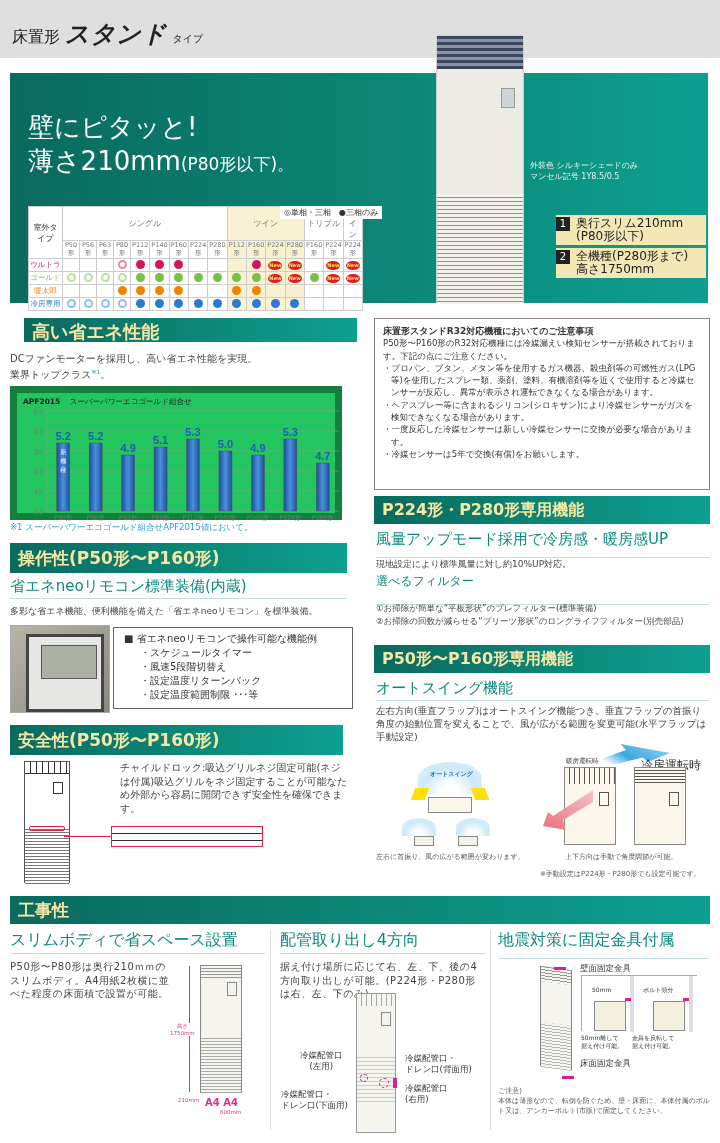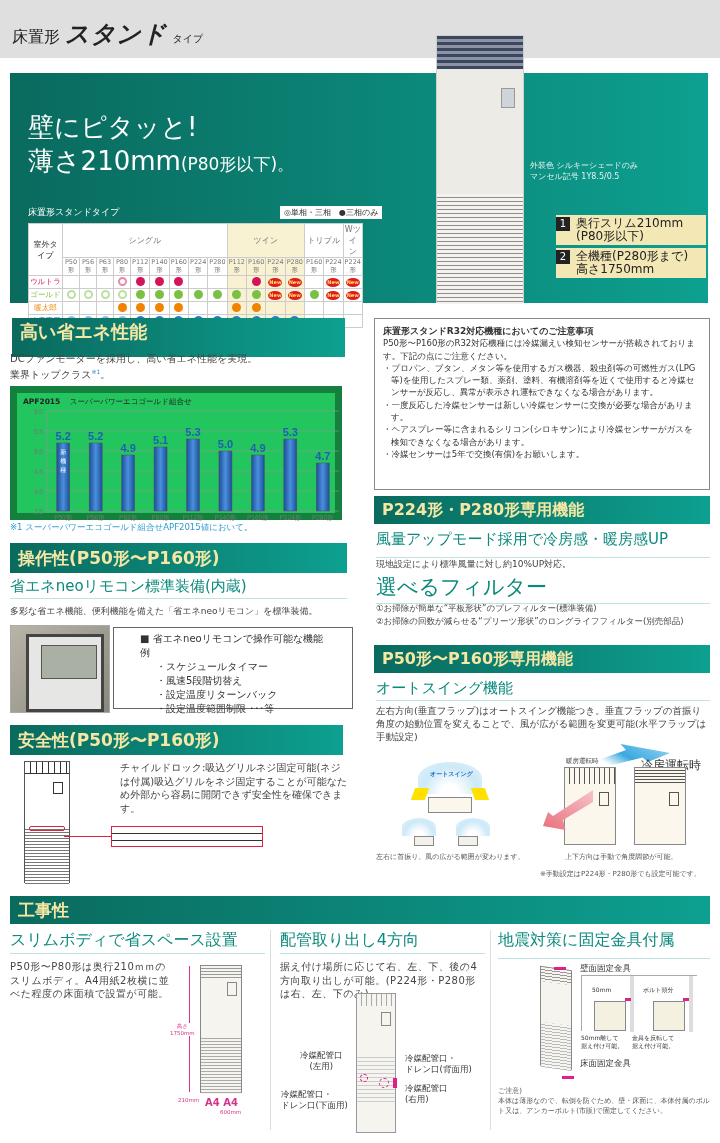--- a/index.html
+++ b/index.html
@@ -34,21 +34,21 @@
 .sec{background:linear-gradient(90deg,#0a6a5e,#0da090);color:#f6e7a4;font-weight:bold;padding-left:8px}
 .sub{color:#0b8a7c;border-bottom:1px solid #bfe3de}
 .txt{font-size:10px;line-height:13px;color:#444}
 .chartbox{left:10px;top:386px;width:332px;height:134px;border:7px solid #15803d;background:#22c55e}
 .caution{left:374px;top:318px;width:336px;height:172px;border:1px solid #888;padding:6px 8px;font-size:8.5px;line-height:12.3px;color:#333}
 .caution b{font-size:9px}
 .caution .li{padding-left:8px;text-indent:-8px}
 .remote{left:10px;top:625px;width:100px;height:88px;background:linear-gradient(135deg,#b8b4a8,#8a877e);border:1px solid #aaa}
 .remote .body{position:absolute;left:15px;top:8px;width:78px;height:78px;background:#e6e6e4;border:3px solid #444}
 .remote .lcd{position:absolute;left:12px;top:8px;width:56px;height:34px;background:#aab0a4;border:1px solid #555}
-.flist{left:113px;top:627px;width:240px;height:82px;border:1px solid #666;padding:4px 26px;font-size:10px;line-height:14px}
+.flist{left:113px;top:627px;width:240px;height:82px;border:1px solid #666;padding:4px 10px;font-size:10px;line-height:14px}
 .gray-unit{background:#f2f1ec;border:1px solid #888}
 .swing-fan{border-radius:50% 50% 0 0;background:radial-gradient(circle at 50% 100%,#fff 0 20%,#cde9f7 60%,#e4f3fb 100%)}
 </style>
 </head>
 <body>
 
 <div class="abs topbar">
   <div class="t1">
     <span>床置形</span>
     <span class="t2">スタンド</span>
@@ -75,21 +75,20 @@
   <div>奥行スリム210mm</div>
   <div>(P80形以下)</div>
 </div>
 <div class="abs tag" style="top:248px">
   <span class="n">2</span>
   <div>全機種(P280形まで)</div>
   <div>高さ1750mm</div>
 </div>
 
 <div class="abs lineup">
-  <div class="lt">床置形スタンドタイプ</div>
   <div class="leg">◎単相・三相　●三相のみ</div>
   <table class="lu" id="lu">
       <tbody>
         <tr>
           <th rowspan="2" class="grp" style="width:34px;color:#333">室外タイプ</th>
           <th colspan="9" class="grp">シングル</th>
           <th colspan="4" class="grp tw">ツイン</th>
           <th colspan="2" class="grp">トリプル</th>
           <th colspan="1" class="grp">Wツイン</th>
         </tr>
@@ -185,21 +184,21 @@
           <td class="tw"><span class="dot" style="background:#2a7bd1"></span></td>
           <td class=""></td>
           <td class=""></td>
           <td class=""></td>
         </tr>
       </tbody>
     </table>
   <div class="foot">ウルトラ:ウルトラパワーエコ　ゴールド:スーパーパワーエコゴールド　暖太郎:[寒冷地用]スーパーパワーエコ暖太郎</div>
 </div>
 
-<div class="abs sec" style="left:12px;top:318px;width:333px;height:39px;font-size:18px;line-height:28px">高い省エネ性能</div>
+<div class="abs sec" style="left:24px;top:318px;width:333px;height:24px;font-size:18px;line-height:28px">高い省エネ性能</div>
 <div class="abs txt" style="left:10px;top:352px;width:340px">
   <div>DCファンモーターを採用し、高い省エネ性能を実現。</div>
   <div><span>業界トップクラス</span><sup style="font-size:6px;color:#2a8ad0">※1</sup><span>。</span></div>
 </div>
 <div class="abs chartbox">
   <div style="position:absolute;left:6px;top:4px;font-size:7.5px;color:#222"><b>APF2015</b>&nbsp;&nbsp;&nbsp;&nbsp;<span>スーパーパワーエコゴールド組合せ</span></div>
   <svg id="chart" width="332" height="134" style="position:absolute;left:0;top:0">
       <line x1="30" x2="322" y1="18" y2="18" stroke="#999" stroke-width="0.6"></line>
       <text x="26" y="20.5" font-size="6.5" fill="#777" text-anchor="end" font-family="Liberation Sans, sans-serif">6.0</text>
       <line x1="30" x2="322" y1="38" y2="38" stroke="#999" stroke-width="0.6"></line>
@@ -251,29 +250,29 @@
       <text x="305.77777777777777" y="67" font-size="11" font-weight="bold" fill="#1f5fb0" text-anchor="middle" font-family="Liberation Sans, sans-serif">4.7</text>
       <text x="305.77777777777777" y="127" font-size="6.5" fill="#777" text-anchor="middle" font-family="Liberation Sans, sans-serif">P280形</text>
     </svg>
 </div>
 <div class="abs" style="left:10px;top:522px;font-size:8.5px;color:#2a9ad0">※1 スーパーパワーエコゴールド組合せAPF2015値において。</div>
 
 <div class="abs caution">
   <b>床置形スタンドR32対応機種においてのご注意事項</b>
   <div>P50形〜P160形のR32対応機種には冷媒漏えい検知センサーが搭載されております。下記の点にご注意ください。</div>
   <div class="li">・プロパン、ブタン、メタン等を使用するガス機器、殺虫剤等の可燃性ガス(LPG等)を使用したスプレー類、薬剤、塗料、有機溶剤等を近くで使用すると冷媒センサーが反応し、異常が表示され運転できなくなる場合があります。</div>
+  <div class="li">・ヘアスプレー等に含まれるシリコン(シロキサン)により冷媒センサーがガスを検知できなくなる場合があります。</div>
   <div class="li">・一度反応した冷媒センサーは新しい冷媒センサーに交換が必要な場合があります。</div>
-  <div class="li">・ヘアスプレー等に含まれるシリコン(シロキサン)により冷媒センサーがガスを検知できなくなる場合があります。</div>
   <div class="li">・冷媒センサーは5年で交換(有償)をお願いします。</div>
 </div>
 
 <div class="abs sec" style="left:374px;top:496px;width:336px;height:28px;font-size:16px;line-height:28px">P224形・P280形専用機能</div>
 <div class="abs sub" style="left:376px;top:530px;width:334px;font-size:15px;padding-bottom:8px">風量アップモード採用で冷房感・暖房感UP</div>
 <div class="abs txt" style="left:376px;top:558px;font-size:9px">現地設定により標準風量に対し約10%UP対応。</div>
-<div class="abs sub" style="left:376px;top:573px;width:334px;font-size:21px;padding-bottom:2px">選べるフィルター</div>
+<div class="abs sub" style="left:376px;top:573px;width:334px;font-size:12px;padding-bottom:14px">選べるフィルター</div>
 <div class="abs txt" style="left:376px;top:602px;font-size:8.5px;line-height:13px">
   <div>①お掃除が簡単な“平板形状”のプレフィルター(標準装備)</div>
   <div>②お掃除の回数が減らせる“プリーツ形状”のロングライフフィルター(別売部品)</div>
 </div>
 
 <div class="abs sec" style="left:10px;top:543px;width:337px;height:30px;font-size:17px;line-height:30px">操作性(P50形〜P160形)</div>
 <div class="abs sub" style="left:10px;top:577px;width:337px;font-size:15px;padding-bottom:2px">省エネneoリモコン標準装備(内蔵)</div>
 <div class="abs txt" style="left:10px;top:605px;font-size:9px">多彩な省エネ機能、便利機能を備えた「省エネneoリモコン」を標準装備。</div>
 <div class="abs remote">
   <div class="body">

